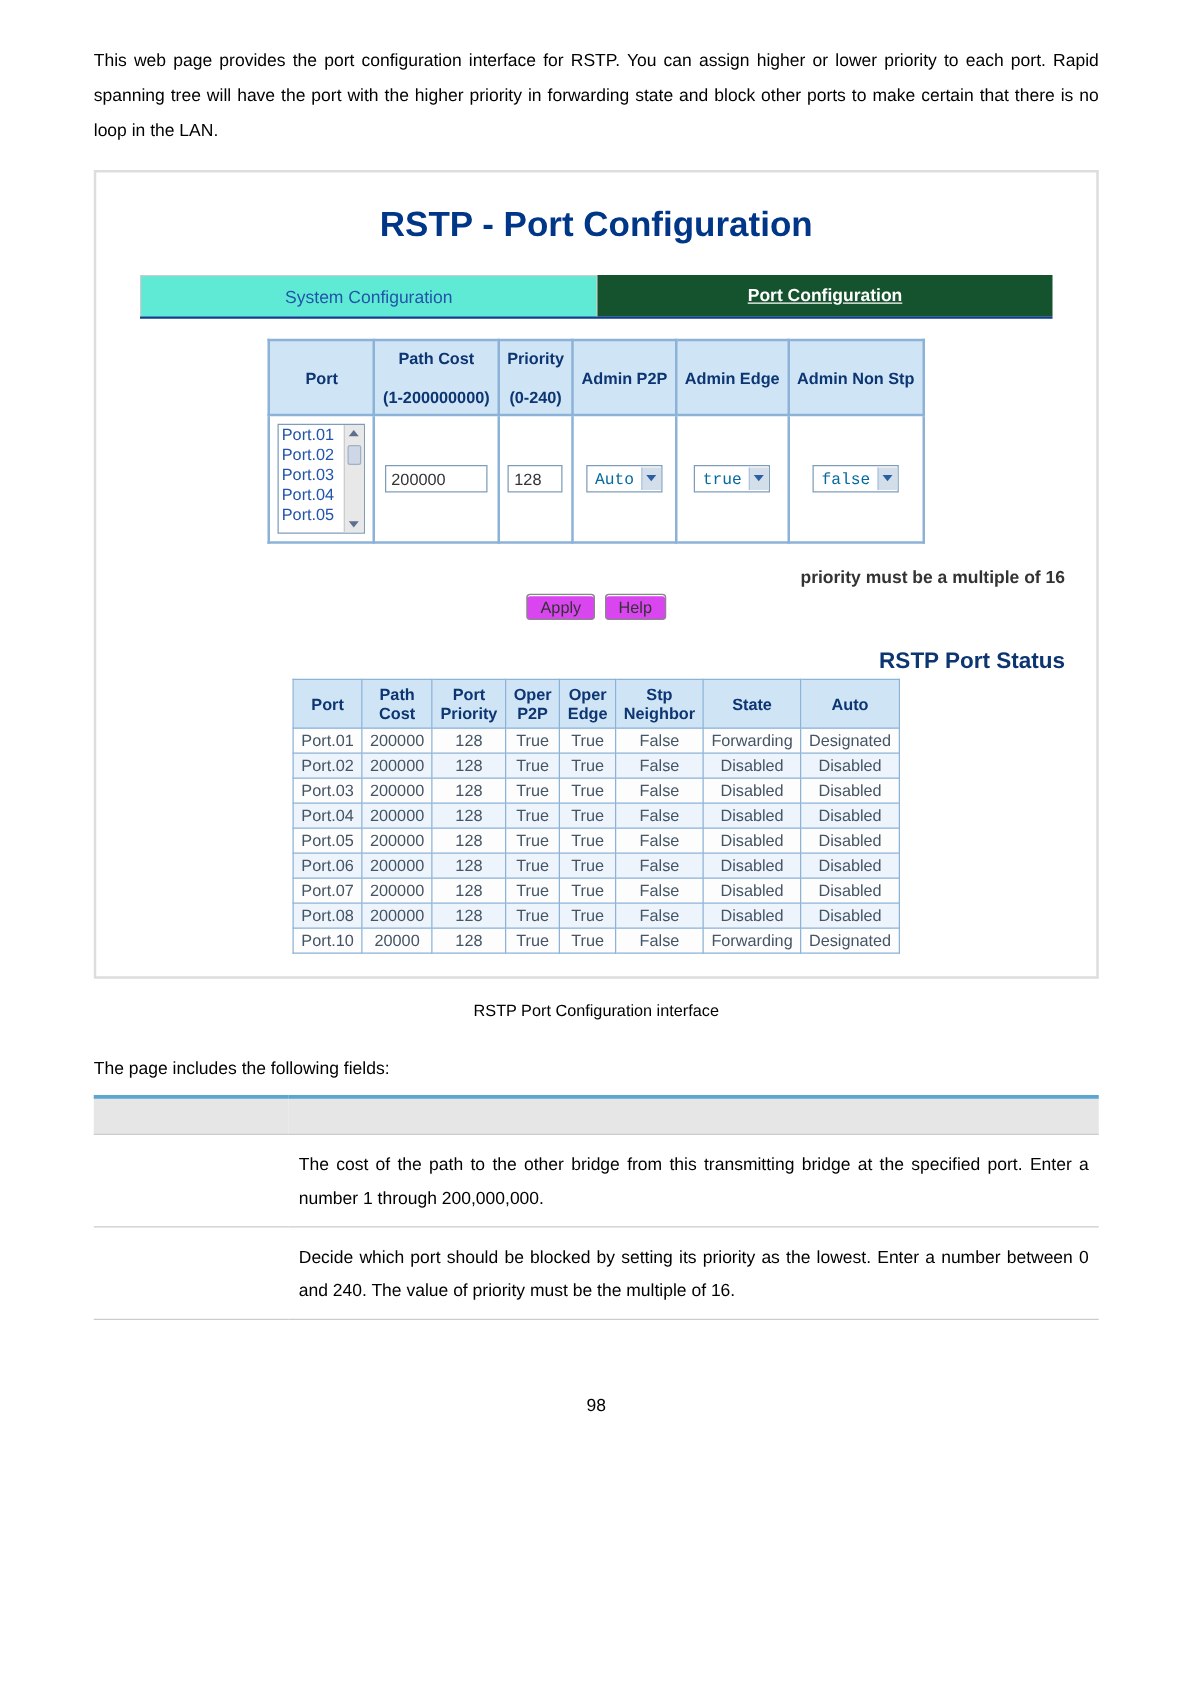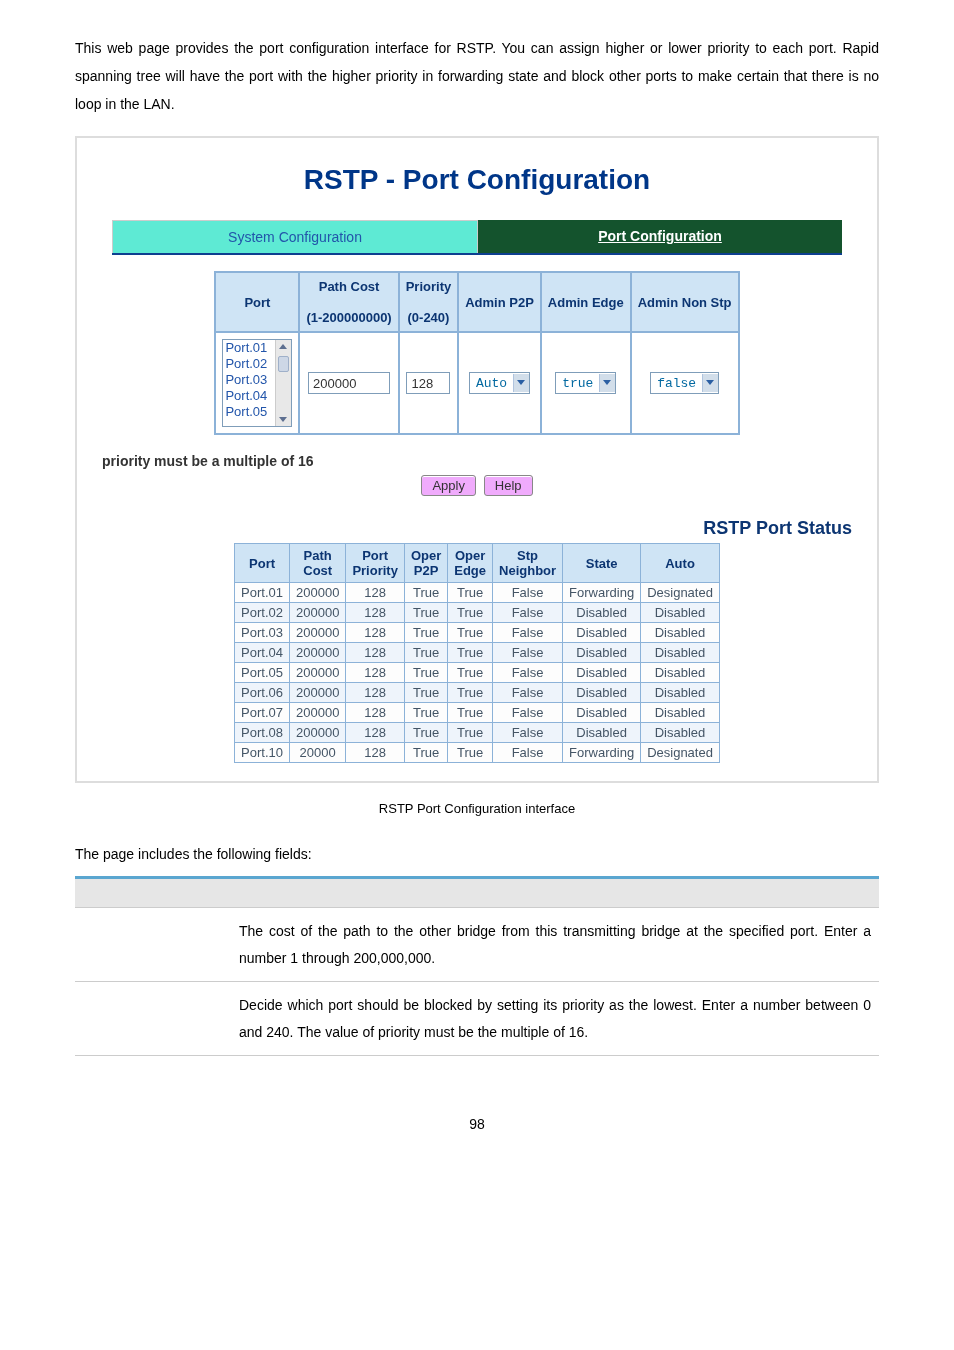--- a/index.html
+++ b/index.html
@@ -146,30 +146,30 @@
     content:"";
     position:absolute;
     top: 6px; left: 3px;
     width:0;height:0;
     border-left:4px solid transparent;
     border-right:4px solid transparent;
     border-top:5px solid #2b5fa3;
   }
 
   .note {
-    text-align: left;
+    text-align: right;
     font-weight: bold;
     font-size: 14px;
     color: #333;
     margin: 18px 0 2px;
   }
   .btn-row { text-align: center; margin: 6px 0 22px; }
   .winbtn {
     display: inline-block;
-    background: #f0abfc;
+    background: #d946ef;
     border: 1px solid #888;
     border-radius: 3px;
     padding: 2px 10px;
     font-size: 13px;
     color: #333;
     box-shadow: inset 0 1px 0 #fff;
     margin: 0 2px;
     cursor: pointer;
   }
 

